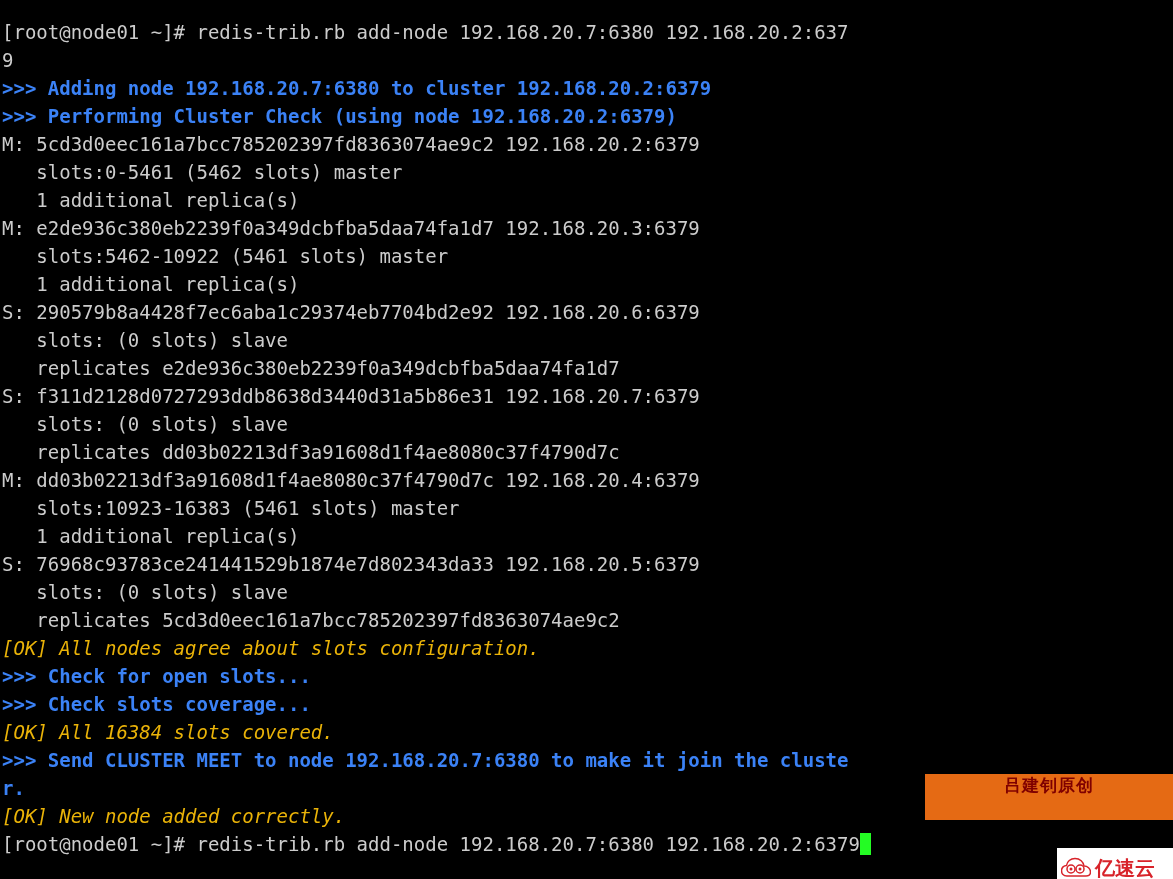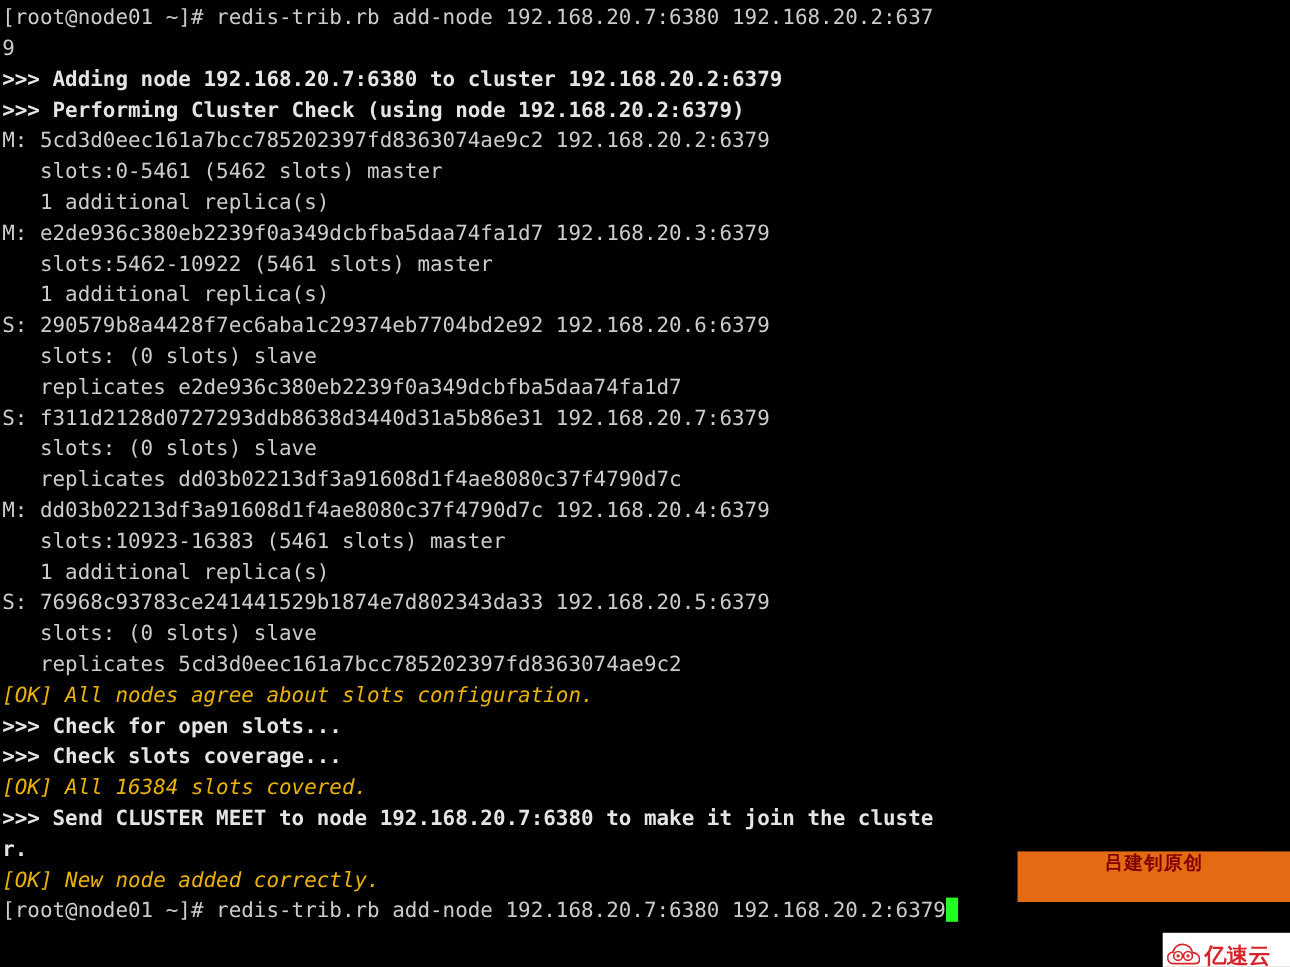--- a/index.html
+++ b/index.html
@@ -16,29 +16,29 @@
     overflow: hidden;
     font-family: "DejaVu Sans Mono", "Liberation Mono", monospace;
     font-size: 19px;
     line-height: 28px;
     letter-spacing: 0px;
   }
   #screen {
     position: absolute;
     left: 0;
     top: 0;
-    padding: 2px 0 0 2px;
+    padding: 18px 0 0 2px;
     white-space: pre;
   }
   .line {
     height: 28px;
     white-space: pre;
   }
   .c-default { color: #cccccc; }
-  .c-bright  { color: #e5e5e5; font-weight: bold; }
+  .c-bright  { color: #3b82f6; font-weight: bold; }
   .c-green   { color: #eab308; font-style: italic; }
   .cursor {
     display: inline-block;
     width: 11px;
     height: 22px;
     background: #24fc24;
     vertical-align: -4px;
   }
 
   

